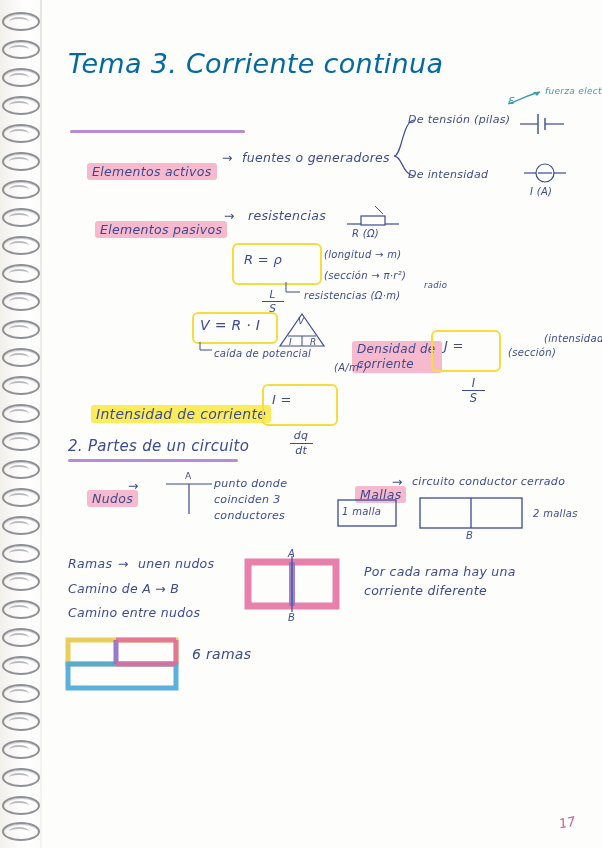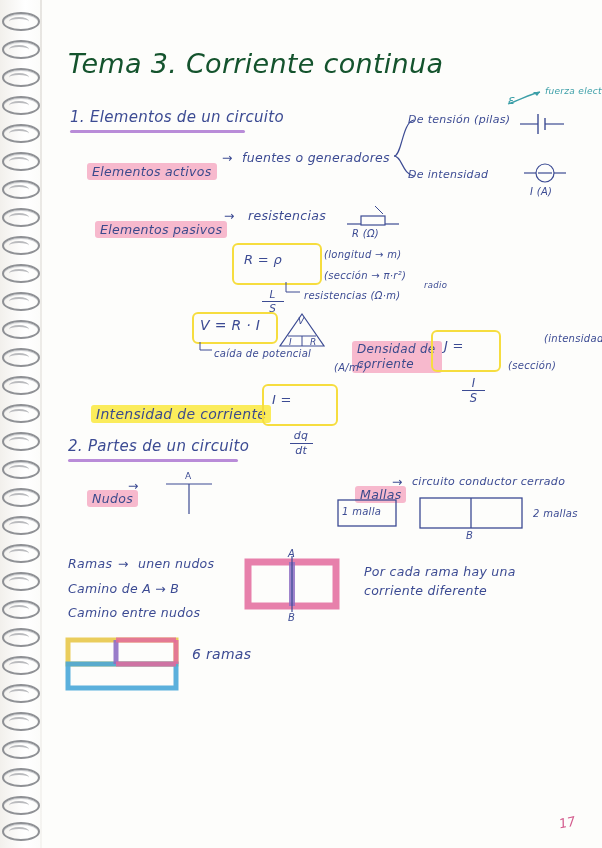--- a/index.html
+++ b/index.html
@@ -37,21 +37,21 @@
   .ink{
     position:absolute;
     color:#3b4a8c;
     font-family:"DejaVu Sans", sans-serif;
     white-space:pre;
     letter-spacing:.3px;
   }
   .hand{ font-style:italic; }
   .blue{color:#3c4b93;}
   .title{
-    font-size:27px;color:#14532d;
+    font-size:27px;color:#0369a1;
   }
   .h1{font-size:15px;}
   .h2{font-size:14px;}
   .t{font-size:12.5px;}
   .s{font-size:11px;}
   .xs{font-size:10px;}
   .hl-pink{
     background:#f7b9cd;border-radius:3px;padding:1px 5px;
   }
   .hl-yellow{
@@ -110,21 +110,20 @@
   <div class="ring" style="top:656px"></div>
   <div class="ring" style="top:684px"></div>
   <div class="ring" style="top:712px"></div>
   <div class="ring" style="top:740px"></div>
   <div class="ring" style="top:768px"></div>
   <div class="ring" style="top:796px"></div>
   <div class="ring" style="top:822px"></div>
 
   <div class="ink title hand" style="left:68px;top:48px;">Tema 3. Corriente continua</div>
 
-  <div class="ink h1 hand blue" style="left:70px;top:108px;">1. Elementos de un circuito</div>
   <div class="underline-purple" style="left:70px;top:130px;width:175px;"></div>
 
   <div class="ink t hand" style="left:70px;top:149px;">
     <span class="hl-pink">Elementos activos</span>
   </div>
   <div class="ink t hand blue" style="left:222px;top:150px;">→</div>
   <div class="ink t hand blue" style="left:242px;top:150px;">fuentes o generadores</div>
 
   <svg style="position:absolute;left:392px;top:112px;width:40px;height:70px">
     <path d="M2 44 C 10 44, 10 10, 22 8" stroke="#3c4b93" fill="none" stroke-width="1.2"></path>
@@ -205,21 +204,21 @@
     <span class="hl-pink" style="display:inline-block;max-width:80px;white-space:normal;line-height:1.25;font-size:12px;">Densidad de corriente</span>
   </div>
   <div class="box-yellow" style="left:431px;top:330px;width:66px;height:38px;"></div>
   <div class="ink hand blue" style="left:444px;top:338px;font-size:13px;">J =
     <span class="frac" style="font-size:11.5px;">
       <span class="num">I</span><span class="bar"></span><span class="den">S</span>
     </span>
   </div>
   <div class="ink xs hand blue" style="left:334px;top:362px;">(A/m²)</div>
   <div class="ink xs hand blue" style="left:503px;top:333px;margin-left:41px;">(intensidad)</div>
-  <div class="ink xs hand blue" style="left:508px;top:360px;text-align:center;">(sección)</div>
+  <div class="ink xs hand blue" style="left:508px;top:347px;text-align:center;">(sección)</div>
 
   <div class="ink h2 hand" style="left:72px;top:390px;">
     <span class="hl-yellow">Intensidad de corriente</span>
   </div>
   <div class="box-yellow" style="left:262px;top:384px;width:72px;height:38px;"></div>
   <div class="ink hand blue" style="left:272px;top:392px;font-size:13px;">I =
     <span class="frac" style="font-size:11px;">
       <span class="num">dq</span><span class="bar"></span><span class="den">dt</span>
     </span>
   </div>
@@ -229,20 +228,21 @@
 
   <div class="ink t hand" style="left:70px;top:476px;">
     <span class="hl-pink">Nudos</span>
   </div>
   <div class="ink t hand blue" style="left:128px;top:478px;">→</div>
   <svg style="position:absolute;left:160px;top:470px;width:60px;height:48px">
     <line x1="6" y1="14" x2="52" y2="14" stroke="#3c4b93" stroke-width="1.2"></line>
     <line x1="29" y1="14" x2="29" y2="44" stroke="#3c4b93" stroke-width="1.2"></line>
     <text x="25" y="9" font-size="9" fill="#3c4b93" font-family="DejaVu Sans">A</text>
   </svg>
+  <div class="ink s hand blue" style="left:214px;top:476px;line-height:1.45;width:120px;white-space:pre-wrap;">punto donde coinciden 3 conductores</div>
 
   <div class="ink t hand" style="left:338px;top:472px;">
     <span class="hl-pink">Mallas</span>
   </div>
   <div class="ink t hand blue" style="left:392px;top:474px;">→</div>
   <div class="ink s hand blue" style="left:412px;top:475px;">circuito conductor cerrado</div>
 
   <svg style="position:absolute;left:336px;top:496px;width:64px;height:36px">
     <rect x="2" y="4" width="58" height="26" stroke="#3c4b93" fill="none" stroke-width="1.3"></rect>
   </svg>

